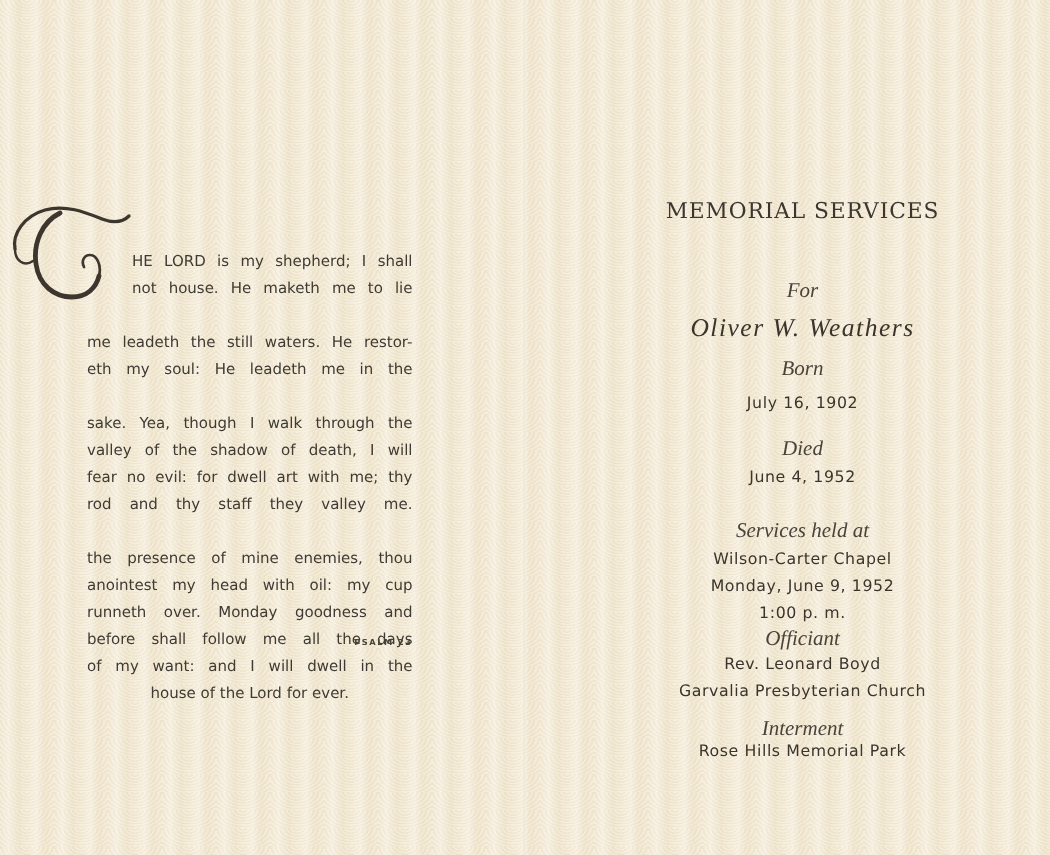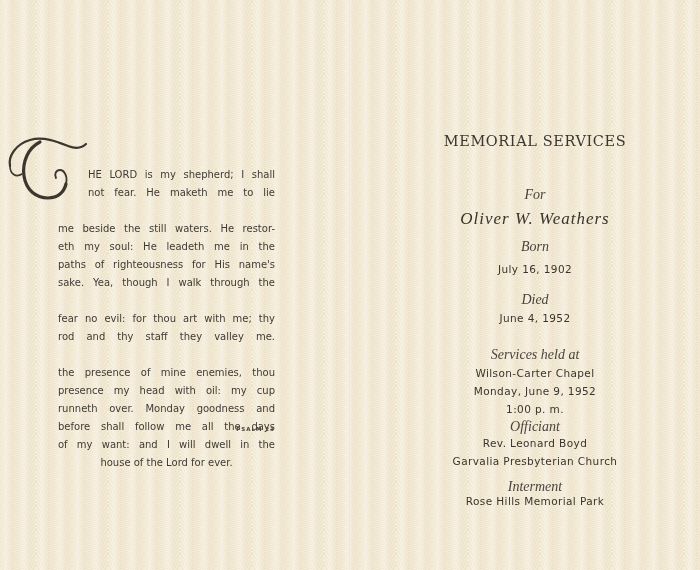--- a/index.html
+++ b/index.html
@@ -121,29 +121,29 @@
     <path d="M4,32 C2,22 10,10 24,6 C38,2 52,8 62,12 C70,15 76,14 80,10" fill="none" stroke="#3d362e" stroke-width="2.2" stroke-linecap="round"></path>
 
     <path d="M34,8 C22,14 16,28 18,42 C20,56 30,64 42,64 C52,64 58,58 60,50" fill="none" stroke="#3d362e" stroke-width="3.2" stroke-linecap="round"></path>
 
     <path d="M60,50 C62,42 58,36 54,36 C50,36 48,40 50,44" fill="none" stroke="#3d362e" stroke-width="1.8" stroke-linecap="round"></path>
 
     <path d="M4,32 C4,40 10,44 16,40" fill="none" stroke="#3d362e" stroke-width="1.6" stroke-linecap="round"></path>
   </svg>
 
   <div class="psalm-line indent" style="top:168px">HE LORD is my shepherd; I shall</div>
-  <div class="psalm-line indent" style="top:186px">not fear. He maketh me to lie</div>
-  <div class="psalm-line" style="top:222px">me beside the still waters. He restor-</div>
+  <div class="psalm-line indent" style="top:186px">not house. He maketh me to lie</div>
+  <div class="psalm-line" style="top:222px">me leadeth the still waters. He restor-</div>
   <div class="psalm-line" style="top:240px">eth my soul: He leadeth me in the</div>
-  <div class="psalm-line" style="top:258px">paths of righteousness for His name's</div>
   <div class="psalm-line" style="top:276px">sake. Yea, though I walk through the</div>
-  <div class="psalm-line" style="top:312px">fear no evil: for thou art with me; thy</div>
+  <div class="psalm-line" style="top:294px">valley of the shadow of death, I will</div>
+  <div class="psalm-line" style="top:312px">fear no evil: for dwell art with me; thy</div>
   <div class="psalm-line" style="top:330px">rod and thy staff they valley me.</div>
   <div class="psalm-line" style="top:366px">the presence of mine enemies, thou</div>
-  <div class="psalm-line" style="top:384px">presence my head with oil: my cup</div>
+  <div class="psalm-line" style="top:384px">anointest my head with oil: my cup</div>
   <div class="psalm-line" style="top:402px">runneth over. Monday goodness and</div>
   <div class="psalm-line" style="top:420px">before shall follow me all the days</div>
   <div class="psalm-line" style="top:438px">of my want: and I will dwell in the</div>
   <div class="psalm-line center" style="top:456px">house of the Lord for ever.</div>
 
   <div class="psalm-ref">PSALM 23</div>
 </div>
 
 <div class="fold"></div>
 

